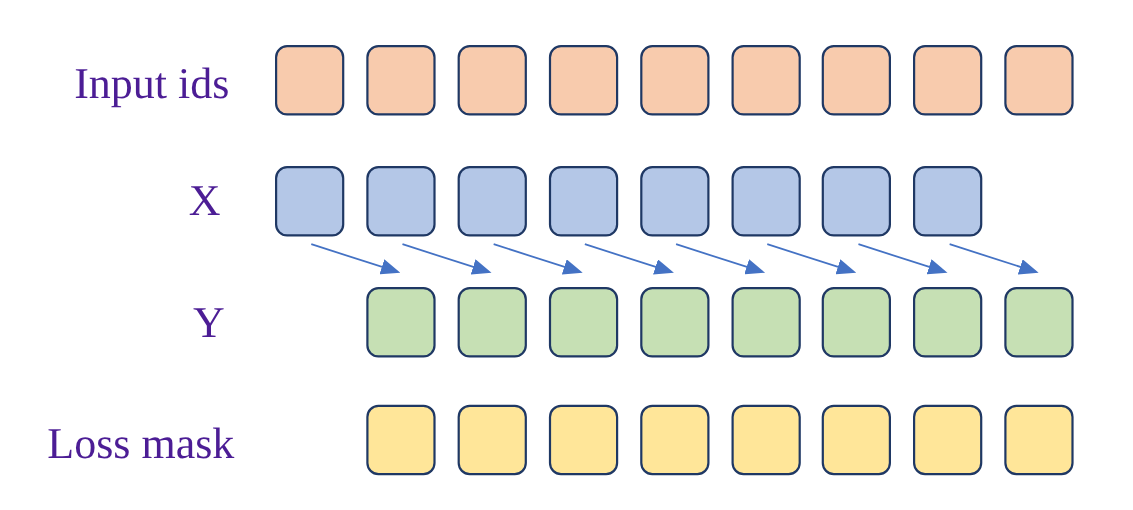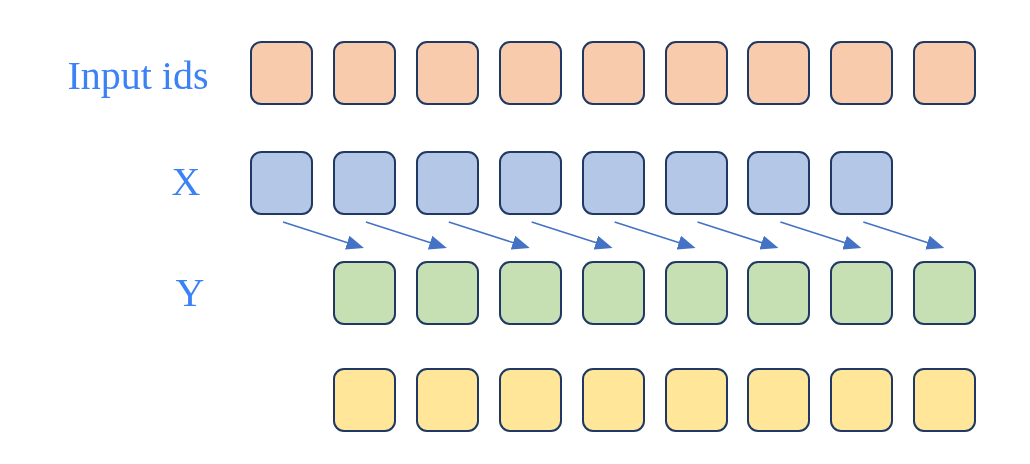--- a/index.html
+++ b/index.html
@@ -8,21 +8,21 @@
     width: 1030px;
     height: 464px;
     background: #ffffff;
     overflow: hidden;
     font-family: "Liberation Serif", serif;
   }
   .row-label {
     position: absolute;
     transform: translate(-50%, -50%);
     font-size: 40px;
-    color: #3b82f6;
+    color: #4c1d95;
     white-space: nowrap;
     line-height: 1;
   }
   #label-input-ids { left: 138px; top: 76px; }
   #label-x         { left: 186px; top: 182px; }
   #label-y         { left: 190px; top: 293px; }
   #label-loss-mask { left: 128px; top: 403px; }
   .sq {
     position: absolute;
     width: 63px;
@@ -38,20 +38,21 @@
     height: 464px;
   }
 </style>
 </head>
 <body>
 
 <div class="canvas">
   <div class="row-label" id="label-input-ids">Input ids</div>
   <div class="row-label" id="label-x">X</div>
   <div class="row-label" id="label-y">Y</div>
+  <div class="row-label" id="label-loss-mask">Loss mask</div>
 
   <svg id="arrow-layer" xmlns="http://www.w3.org/2000/svg">
       <defs>
         <marker id="ah" markerWidth="11" markerHeight="9" refX="9" refY="4.5" orient="auto">
           <polygon points="0 0, 11 4.5, 0 9" fill="#4472C4"></polygon>
         </marker>
       </defs>
       <line x1="283.0" y1="222" x2="360.9" y2="247" stroke="#4472C4" stroke-width="1.6" marker-end="url(#ah)"></line>
       <line x1="365.9" y1="222" x2="443.8" y2="247" stroke="#4472C4" stroke-width="1.6" marker-end="url(#ah)"></line>
       <line x1="448.8" y1="222" x2="526.7" y2="247" stroke="#4472C4" stroke-width="1.6" marker-end="url(#ah)"></line>

